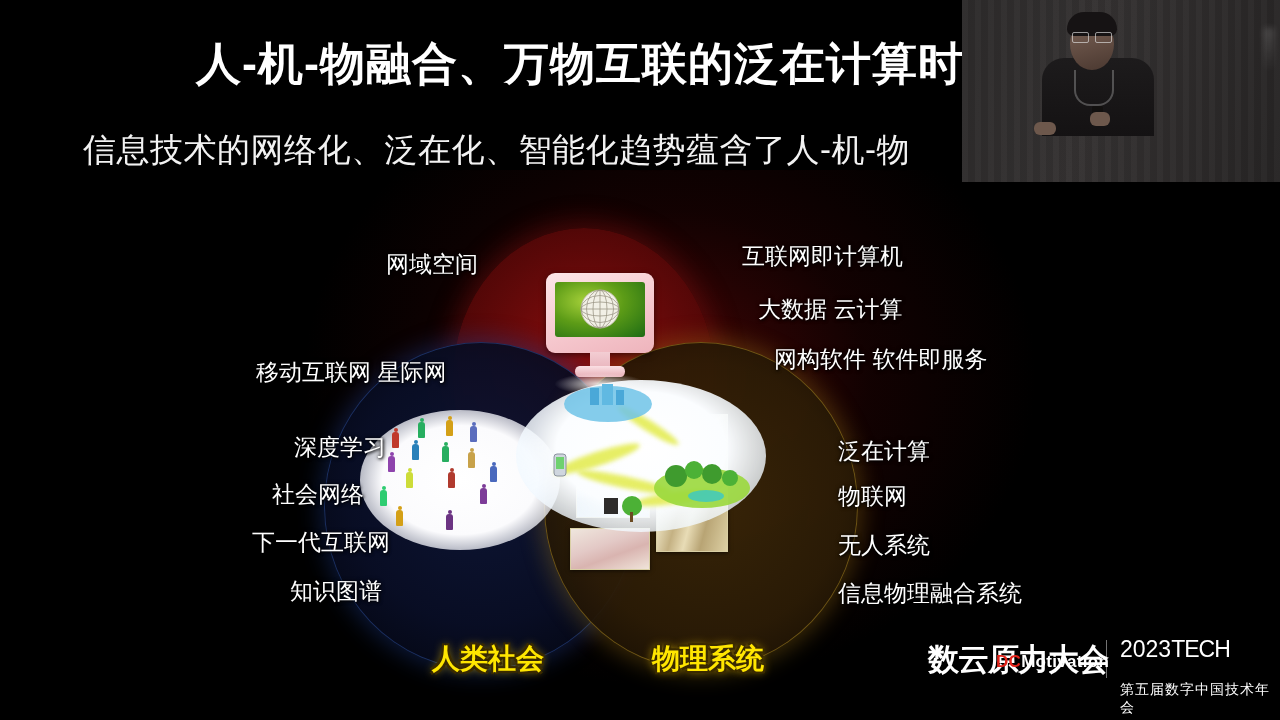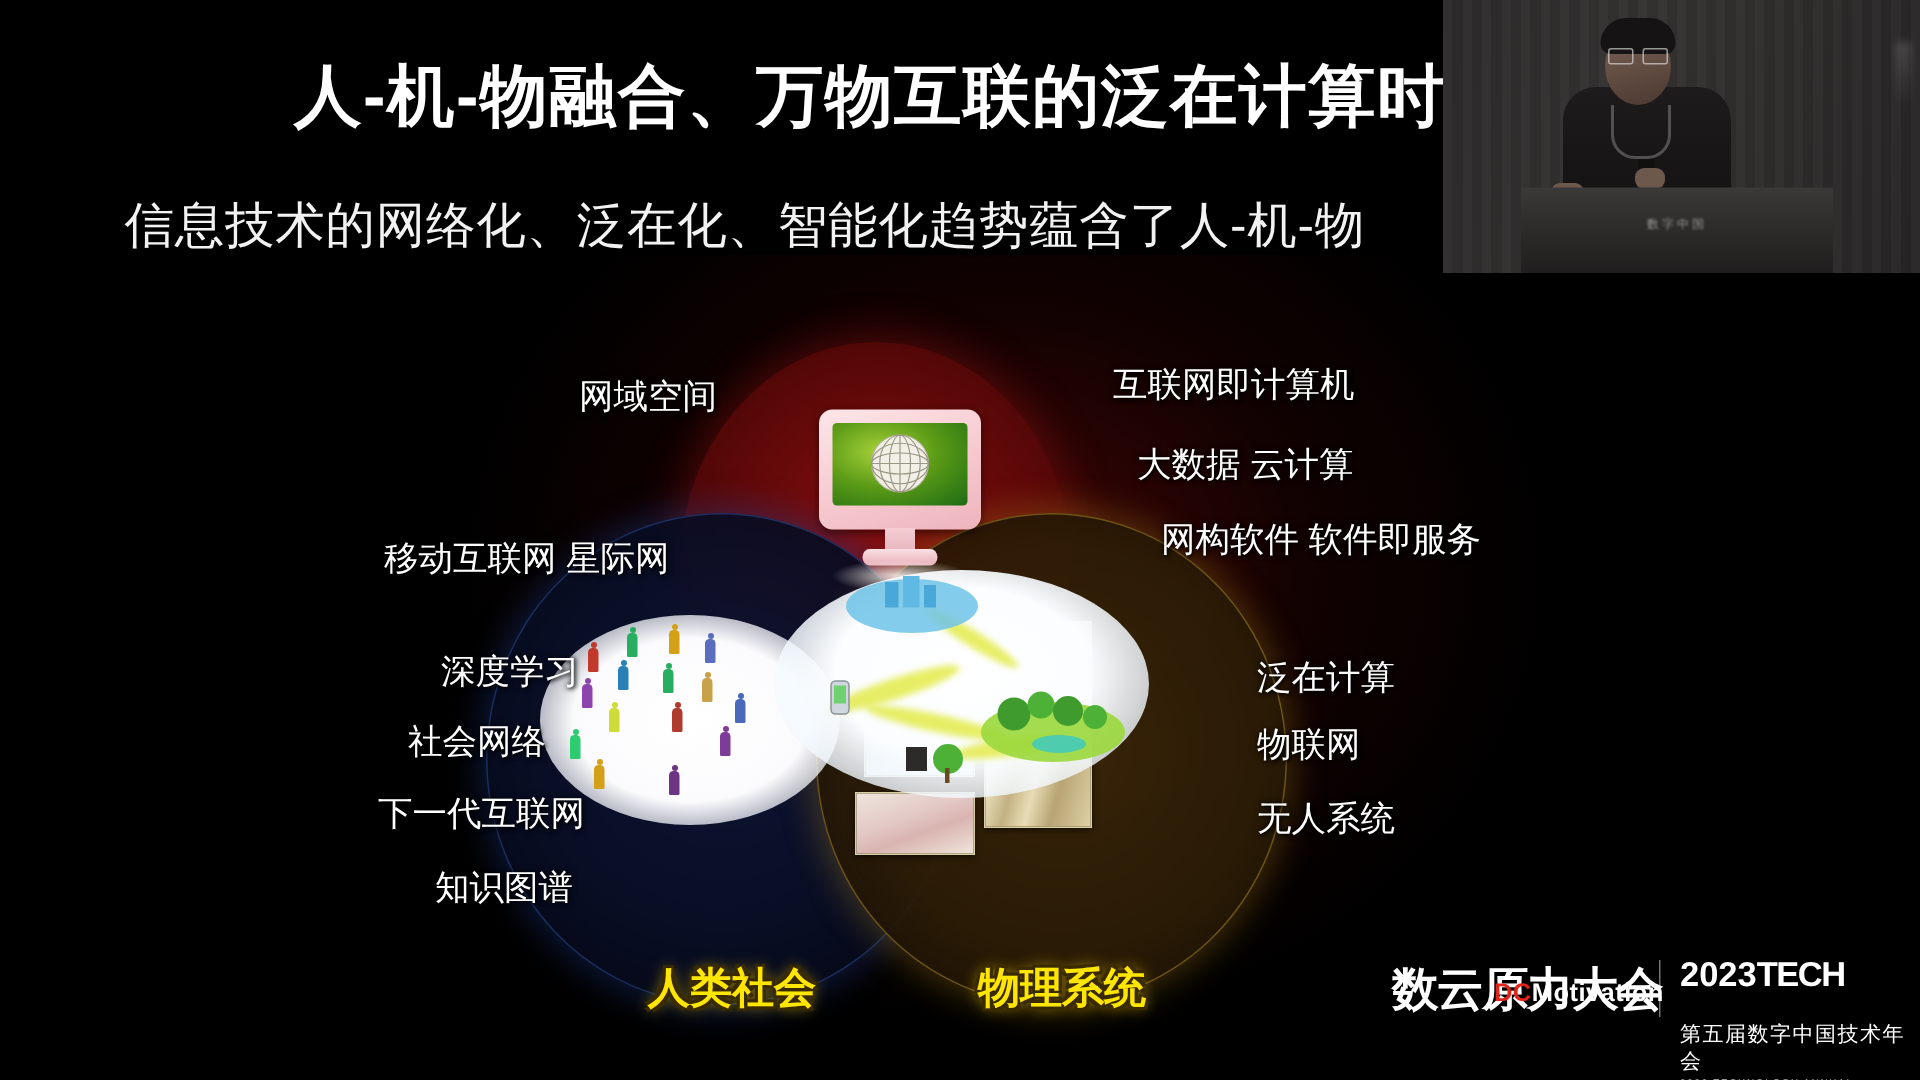--- a/index.html
+++ b/index.html
@@ -157,21 +157,21 @@
   .pip-sidelight{position:absolute;right:6px;top:28px;width:10px;height:44px;
     background:linear-gradient(180deg,rgba(255,255,255,.16),rgba(255,255,255,0));filter:blur(3px);}
 
   
   .logo-left{position:absolute;left:928px;top:636px;height:46px;display:flex;align-items:center;}
   .logo-cn{font-size:31px;font-weight:bold;color:#fff;letter-spacing:-1px;line-height:1;}
   .logo-sub{position:absolute;left:68px;top:16px;font-size:17px;font-weight:bold;letter-spacing:.3px;color:#fff;}
   .logo-sub .dc{color:#e2231a;}
   .logo-divider{position:absolute;left:1106px;top:640px;width:1px;height:38px;background:rgba(255,255,255,.45);}
   .logo-right{position:absolute;left:1120px;top:638px;width:150px;text-align:left;}
-  .lr-year{font-size:23px;font-weight:bold;color:#fff;letter-spacing:0px;line-height:1;}
+  .lr-year{font-size:23px;font-weight:normal;color:#fff;letter-spacing:0px;line-height:1;}
   .lr-year .tech{letter-spacing:-1px;}
   .lr-cn{font-size:14px;color:#fff;letter-spacing:1px;margin-top:20px;}
   .lr-en{font-size:6.5px;color:rgba(255,255,255,.75);letter-spacing:1.2px;margin-top:2px;}
 </style>
 </head>
 <body>
 
 <div id="stage">
 
   <div class="ambient"></div>
@@ -266,38 +266,36 @@
   <div class="term" style="left:758px;top:294px">大数据      云计算</div>
 
   <div class="term" style="left:294px;top:432px">深度学习</div>
   <div class="term" style="left:272px;top:479px">社会网络</div>
   <div class="term" style="left:252px;top:527px">下一代互联网</div>
   <div class="term" style="left:290px;top:576px">知识图谱</div>
 
   <div class="term" style="left:838px;top:436px">泛在计算</div>
   <div class="term" style="left:838px;top:481px">物联网</div>
   <div class="term" style="left:838px;top:530px">无人系统</div>
+  <div class="term" style="left:838px;top:578px">信息物理融合系统</div>
 
   <div class="pip">
     <div class="pip-wall"></div>
     <div class="pip-sidelight"></div>
     <div class="pip-body"></div>
     <div class="pip-head"></div>
     <div class="pip-hair"></div>
     <div class="pip-glasses">
         <i></i>
         <i></i>
       </div>
     <div class="pip-lanyard"></div>
     <div class="pip-clicker"></div>
     <div class="pip-hand"></div>
     <div class="pip-hand2"></div>
-    <div class="pip-podium">
-      <div class="pip-podium-text">数字中国</div>
-    </div>
   </div>
 
   <div class="logo-left">
     <span class="logo-cn">数</span>
     <span class="logo-cn hollow">云</span>
     <span class="logo-cn">原力大会</span>
     <span class="logo-sub"><span class="dc">DC</span><span>Motivation</span></span>
   </div>
   <div class="logo-divider"></div>
   <div class="logo-right">

